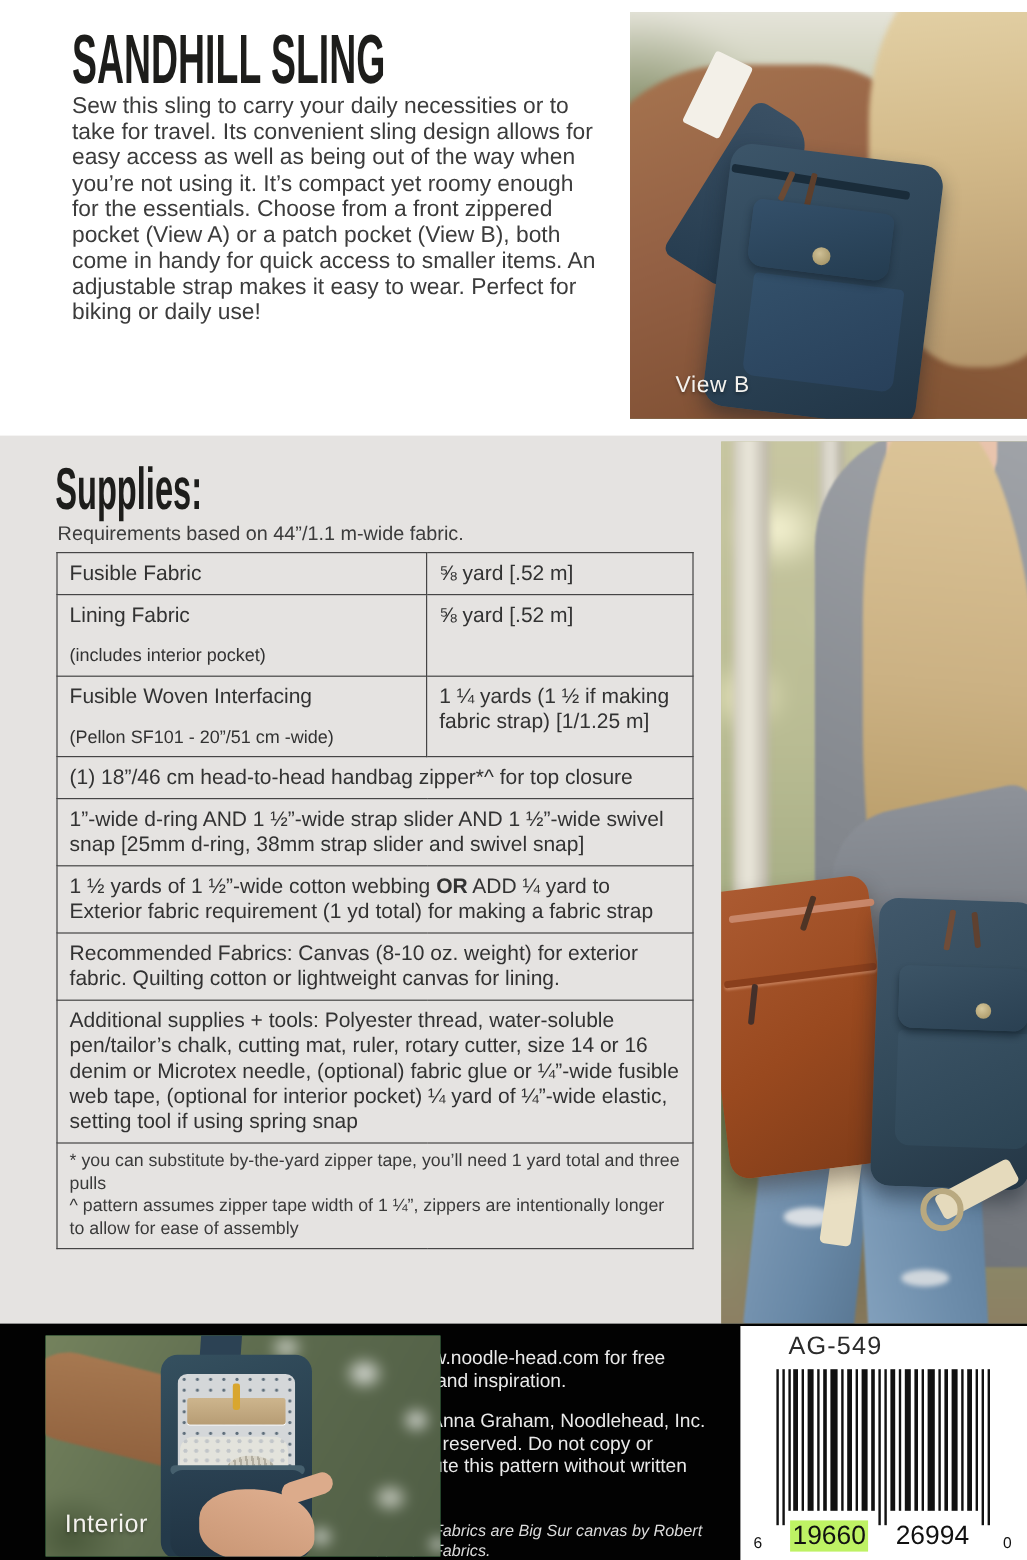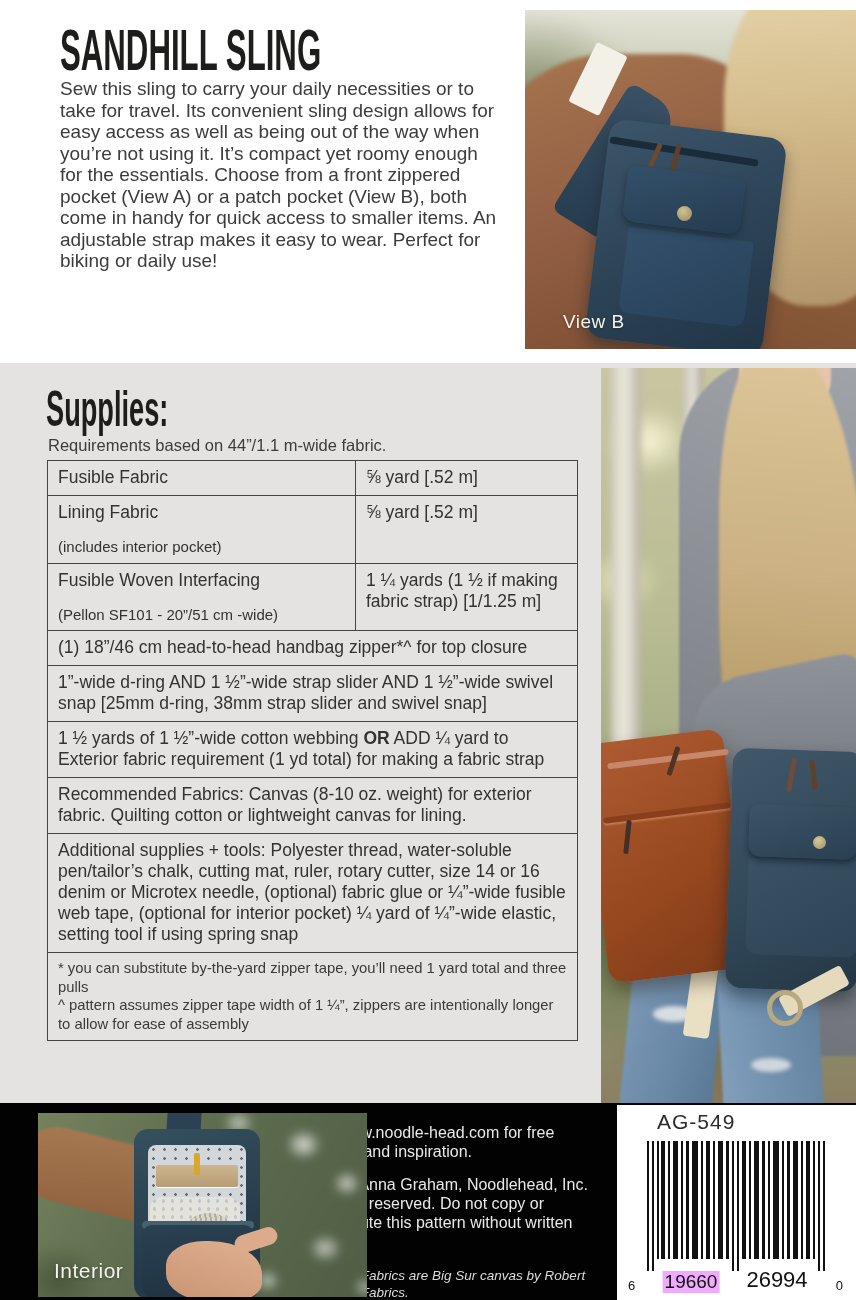--- a/index.html
+++ b/index.html
@@ -142,21 +142,21 @@
   .footer-section{position:absolute;left:0;top:1103px;width:856px;height:197px;background:#020202;}
   .footer-text{position:absolute;left:303px;top:20px;width:300px;color:#e9e9e9;font-size:16px;line-height:19px;}
   .footer-text .blk{margin:0 0 14px 0;}
   .footer-text .featured{font-style:italic;font-size:13.5px;line-height:16.5px;color:#dcdcdc;margin-top:17px;}
   .barcode-box{position:absolute;left:617px;top:2px;width:239px;height:195px;background:#ffffff;}
   .sku{position:absolute;top:5px;left:16px;width:100%;font-size:21px;color:#2b2b2b;letter-spacing:1px;margin-left:24px;}
   .barcode-wrap{position:absolute;left:24px;top:32px;width:190px;height:158px;}
   .barcode-wrap svg{position:absolute;left:0;top:0;}
   .bd{position:absolute;bottom:2px;color:#111;}
   .bd0{left:-13px;font-size:13px;}
-  .bd1{left:50px;transform:translateX(-50%);font-size:19px;background:#f0abfc;padding:0 2px;}
+  .bd1{left:50px;transform:translateX(-50%);font-size:22px;background:#bef264;padding:0 2px;}
   .bd2{left:136px;transform:translateX(-50%);font-size:22px;background:#fff;padding:0 2px;}
   .bd3{right:-12px;font-size:13px;}
 </style>
 </head>
 <body>
 
 <div class="page">
 
   <div class="title-wrap">
     <span class="condensed title-txt">SANDHILL SLING</span>

